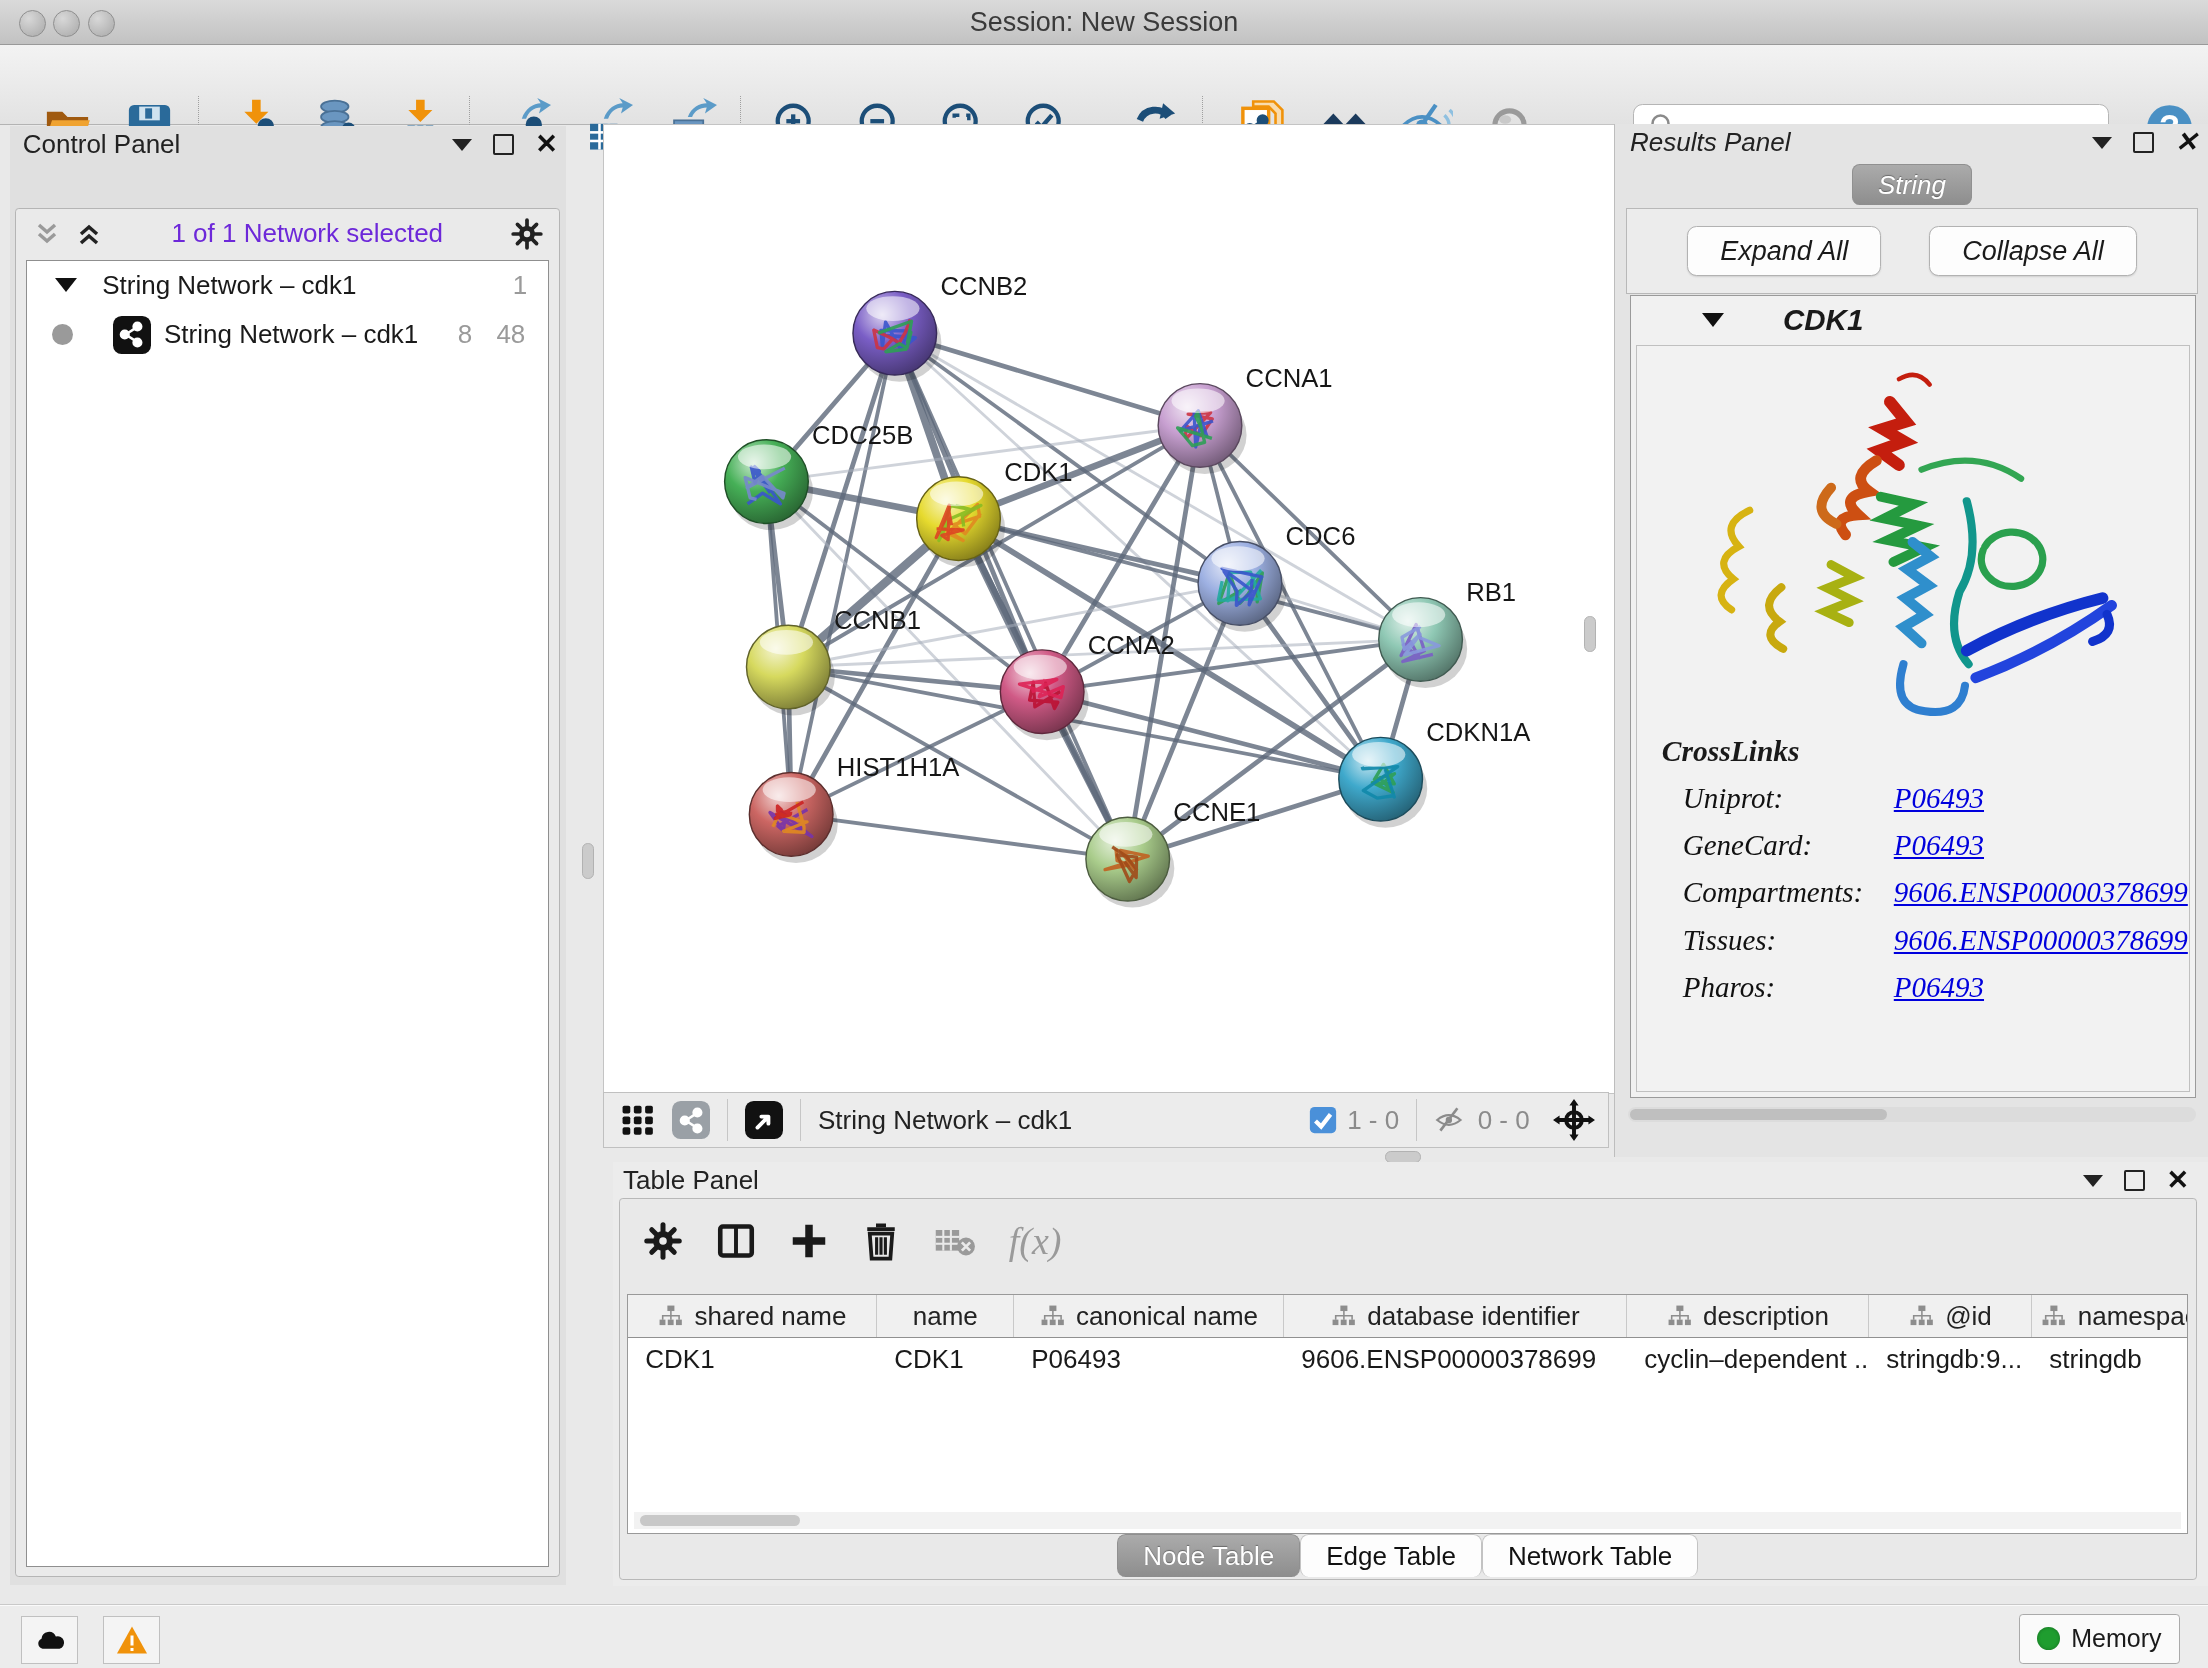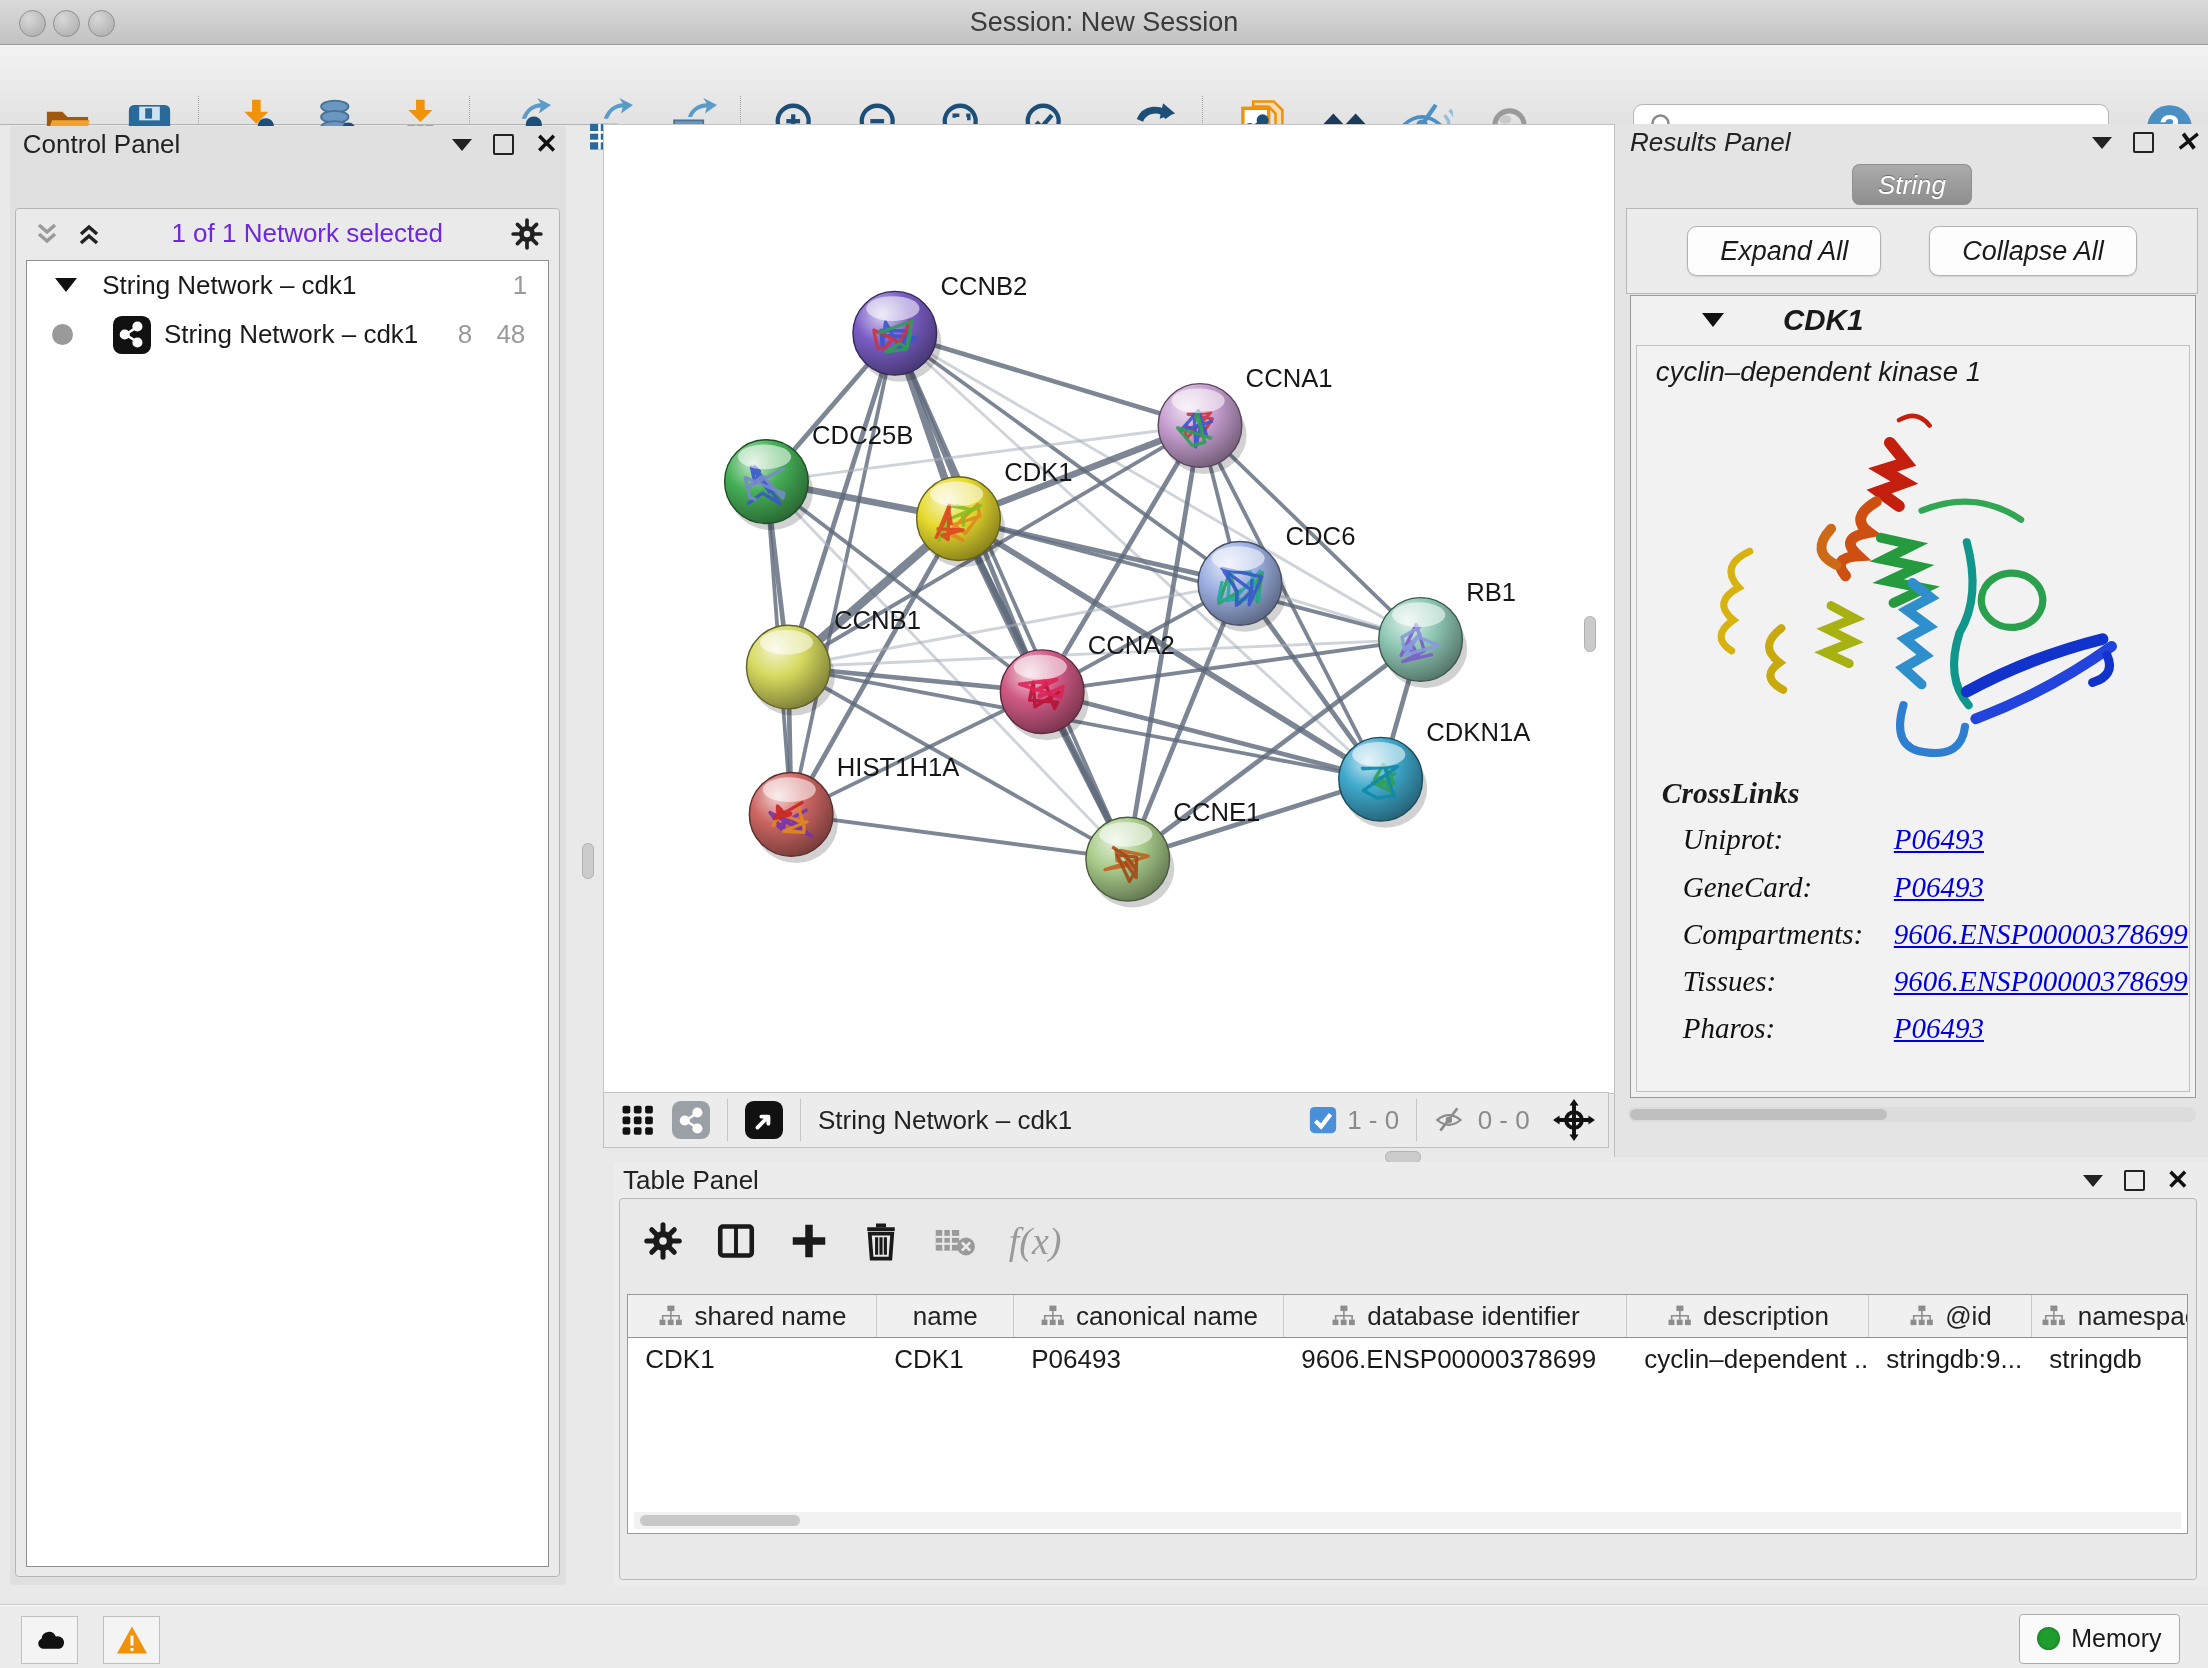--- a/index.html
+++ b/index.html
@@ -604,21 +604,20 @@
     <span class="rp-btn">Expand All</span>
     <span class="rp-btn">Collapse All</span>
   </div>
   <div id="rp-tab"><span class="tab active">String</span></div>
   <div id="rp-section">
     <div id="rp-sec-header">
       <span class="caret-down"></span>
       <span id="rp-gene">CDK1</span>
     </div>
     <div id="rp-sub">
-      <div id="rp-desc">cyclin–dependent kinase 1</div>
       <svg id="rp-protein" width="447" height="380" viewBox="0 0 480 420">
         <g fill="none" stroke-linecap="round">
           <path d="M225,30 q20,-12 34,6" stroke="#c41e0e" stroke-width="5"></path>
           <path d="M215,55 l18,22 -26,8 24,14 -28,10 22,16" stroke="#c41e0e" stroke-width="13"></path>
           <path d="M200,120 q-30,18 -8,34 q-34,6 -12,26 q-30,2 -14,22" stroke="#cd4f12" stroke-width="12"></path>
           <path d="M150,150 q-24,26 6,40" stroke="#cd6a1a" stroke-width="11"></path>
           <path d="M60,175 q-34,16 -12,40 q-30,16 -6,36 q-26,18 -2,34" stroke="#d7b312" stroke-width="8"></path>
           <path d="M95,260 q-26,20 -2,38 q-22,16 4,30" stroke="#c8a90e" stroke-width="9"></path>
           <path d="M150,235 l26,14 -30,12 28,14 -30,12 26,12" stroke="#a8b112" stroke-width="10"></path>
           <path d="M205,160 l36,8 -32,16 38,8 -34,16 40,8 -34,16" stroke="#259a3f" stroke-width="11"></path>
@@ -799,20 +798,21 @@
           <div class="td" style="width: 270px;">P06493</div>
           <div class="td" style="width: 343px;">9606.ENSP00000378699</div>
           <div class="td" style="width: 242px;">cyclin–dependent ...</div>
           <div class="td" style="width: 163px;">stringdb:9...</div>
           <div class="td" style="width: 190px;">stringdb</div>
         </div>
       <div id="tp-hscroll">
           <span class="thumb"></span>
         </div>
     </div>
+    <div id="tp-tabs"><span class="tab active">Node Table</span><span class="tab">Edge Table</span><span class="tab">Network Table</span></div>
   </div>
 </div>
 
 <div id="status-bar">
   <span class="sb-btn" style="left:21px">
     <svg width="34" height="28.5" viewBox="0 0 64 48">
       <path d="M18 40 a10 10 0 0 1 -2 -19 a14 14 0 0 1 27 -4 a11 11 0 0 1 7 23z" fill="#111"></path>
       </svg>
     </span>
   <span class="sb-btn" style="left:103px">

